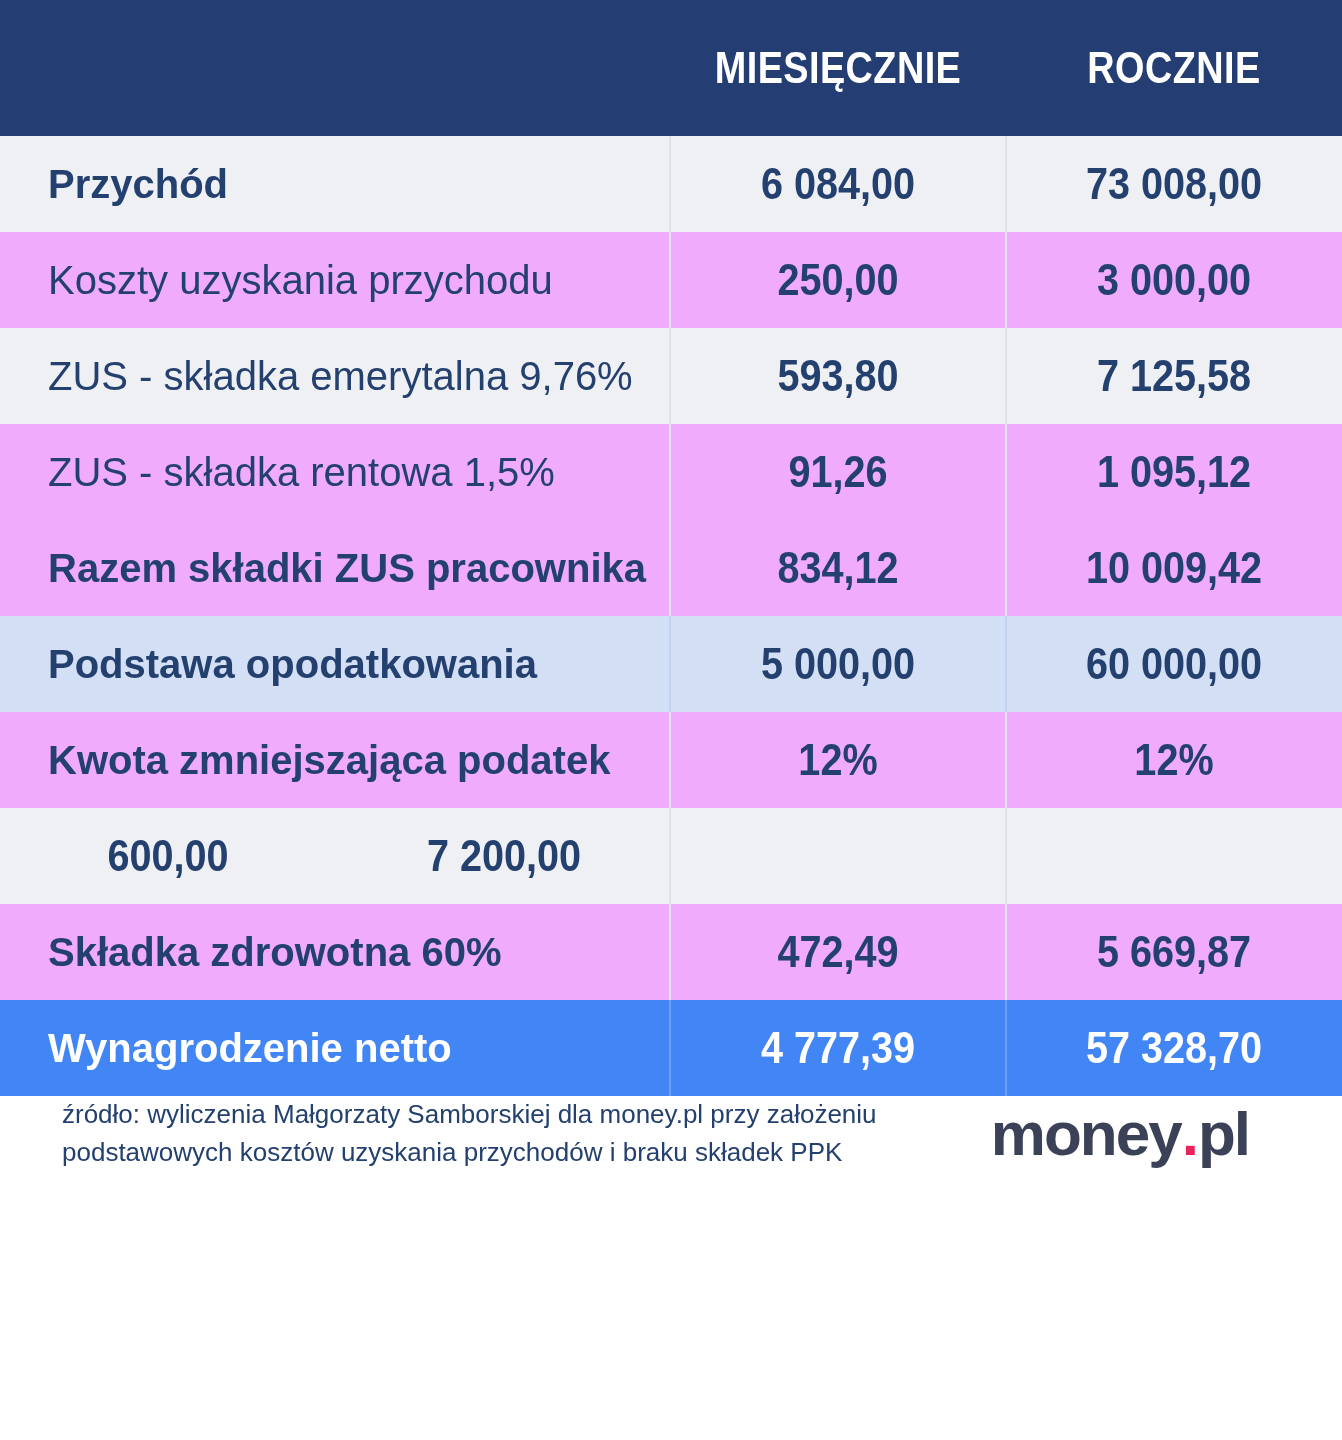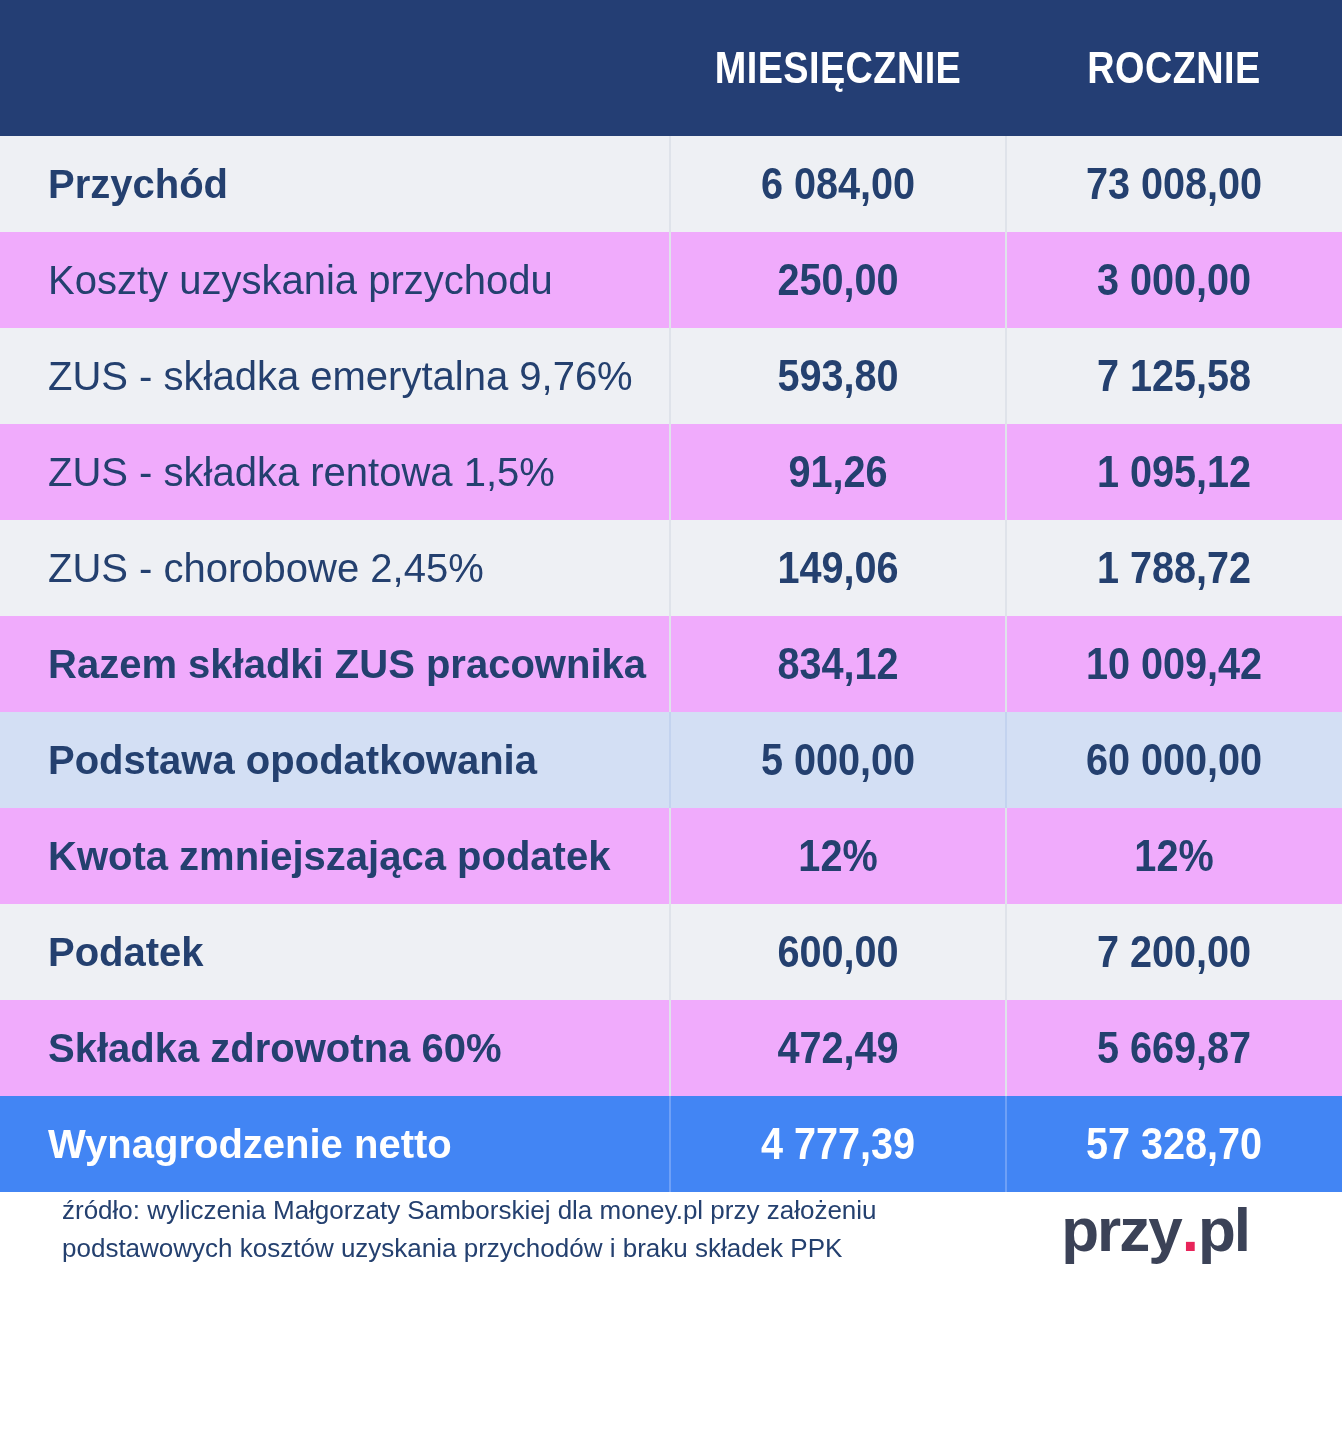--- a/index.html
+++ b/index.html
@@ -171,27 +171,20 @@
         <div class="col-divider d1"></div>
         <div class="col-divider d2"></div>
       </div>
       <div class="trow even">
         <div class="cell-label">ZUS - składka rentowa 1,5%</div>
         <div class="cell-num">91,26</div>
         <div class="cell-num">1 095,12</div>
         <div class="col-divider d1"></div>
         <div class="col-divider d2"></div>
       </div>
-      <div class="trow odd">
-        <div class="cell-label">ZUS - chorobowe 2,45%</div>
-        <div class="cell-num">149,06</div>
-        <div class="cell-num">1 788,72</div>
-        <div class="col-divider d1"></div>
-        <div class="col-divider d2"></div>
-      </div>
       <div class="trow even">
         <div class="cell-label bold">Razem składki ZUS pracownika</div>
         <div class="cell-num">834,12</div>
         <div class="cell-num">10 009,42</div>
         <div class="col-divider d1"></div>
         <div class="col-divider d2"></div>
       </div>
       <div class="trow highlight">
         <div class="cell-label bold">Podstawa opodatkowania</div>
         <div class="cell-num">5 000,00</div>
@@ -200,21 +193,20 @@
         <div class="col-divider d2"></div>
       </div>
       <div class="trow even">
         <div class="cell-label bold">Kwota zmniejszająca podatek</div>
         <div class="cell-num">12%</div>
         <div class="cell-num">12%</div>
         <div class="col-divider d1"></div>
         <div class="col-divider d2"></div>
       </div>
       <div class="trow odd">
-        <div class="cell-label bold">Podatek</div>
         <div class="cell-num">600,00</div>
         <div class="cell-num">7 200,00</div>
         <div class="col-divider d1"></div>
         <div class="col-divider d2"></div>
       </div>
       <div class="trow even">
         <div class="cell-label bold">Składka zdrowotna 60%</div>
         <div class="cell-num">472,49</div>
         <div class="cell-num">5 669,87</div>
         <div class="col-divider d1"></div>
@@ -228,19 +220,19 @@
         <div class="col-divider d2"></div>
       </div>
     </div>
 
   <div class="footer">
     <div class="footer-note">
       <span class="footer-note-line">źródło: wyliczenia Małgorzaty Samborskiej dla money.pl przy założeniu</span>
       <span class="footer-note-line">podstawowych kosztów uzyskania przychodów i braku składek PPK</span>
     </div>
     <div class="logo">
-      <span>przy</span>
+      <span>money</span>
         <span class="logo-dot">.</span>
         <span>pl</span>
     </div>
   </div>
 
 </div>
 
 </body></html>

